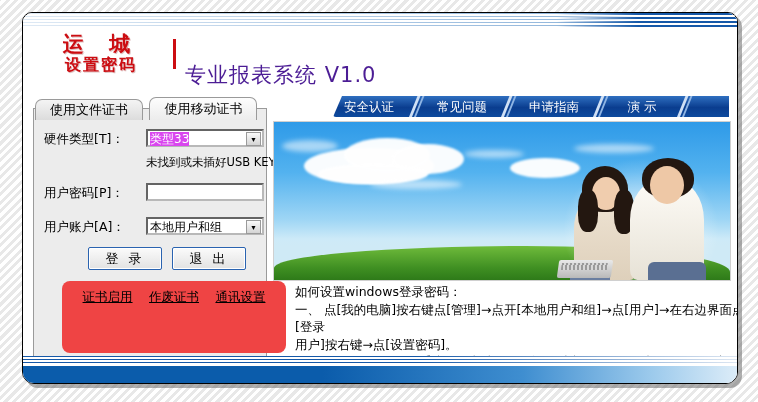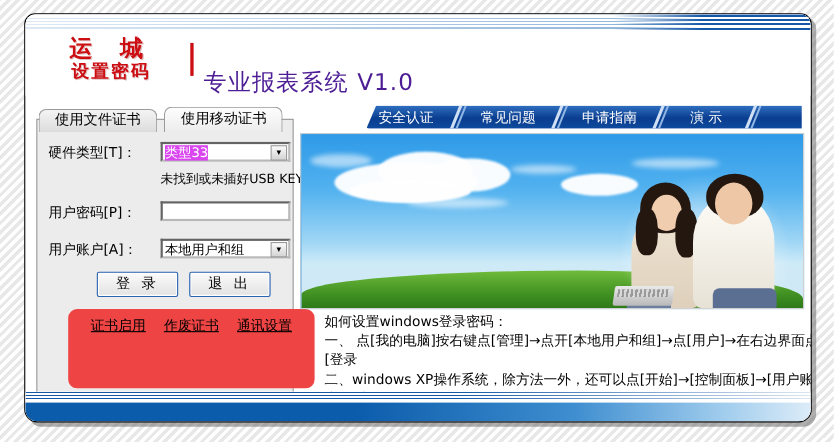--- a/index.html
+++ b/index.html
@@ -262,20 +262,21 @@
 
       <div class="p-body" style="left:96px;bottom:0;width:58px;height:18px;background:#5a6f92;border-radius:6px 6px 0 0;"></div>
       <div class="p-body" style="left:18px;bottom:0;width:40px;height:14px;background:#6a7ea0;border-radius:6px 6px 0 0;"></div>
       <div class="laptop"></div>
     </div>
   </div>
 
   <div id="info-text">
     <p>如何设置windows登录密码：</p>
     <p>一、 点[我的电脑]按右键点[管理]→点开[本地用户和组]→点[用户]→在右边界面点[登录</p>
+    <p>用户]按右键→点[设置密码]。</p>
     <p>二、windows XP操作系统，除方法一外，还可以点[开始]→[控制面板]→[用户账户]→选择</p>
 
   </div>
 
   <div id="footer">
     <div class="foot-stripes"></div>
     <div class="foot-bar"></div>
   </div>
 
 </div>

